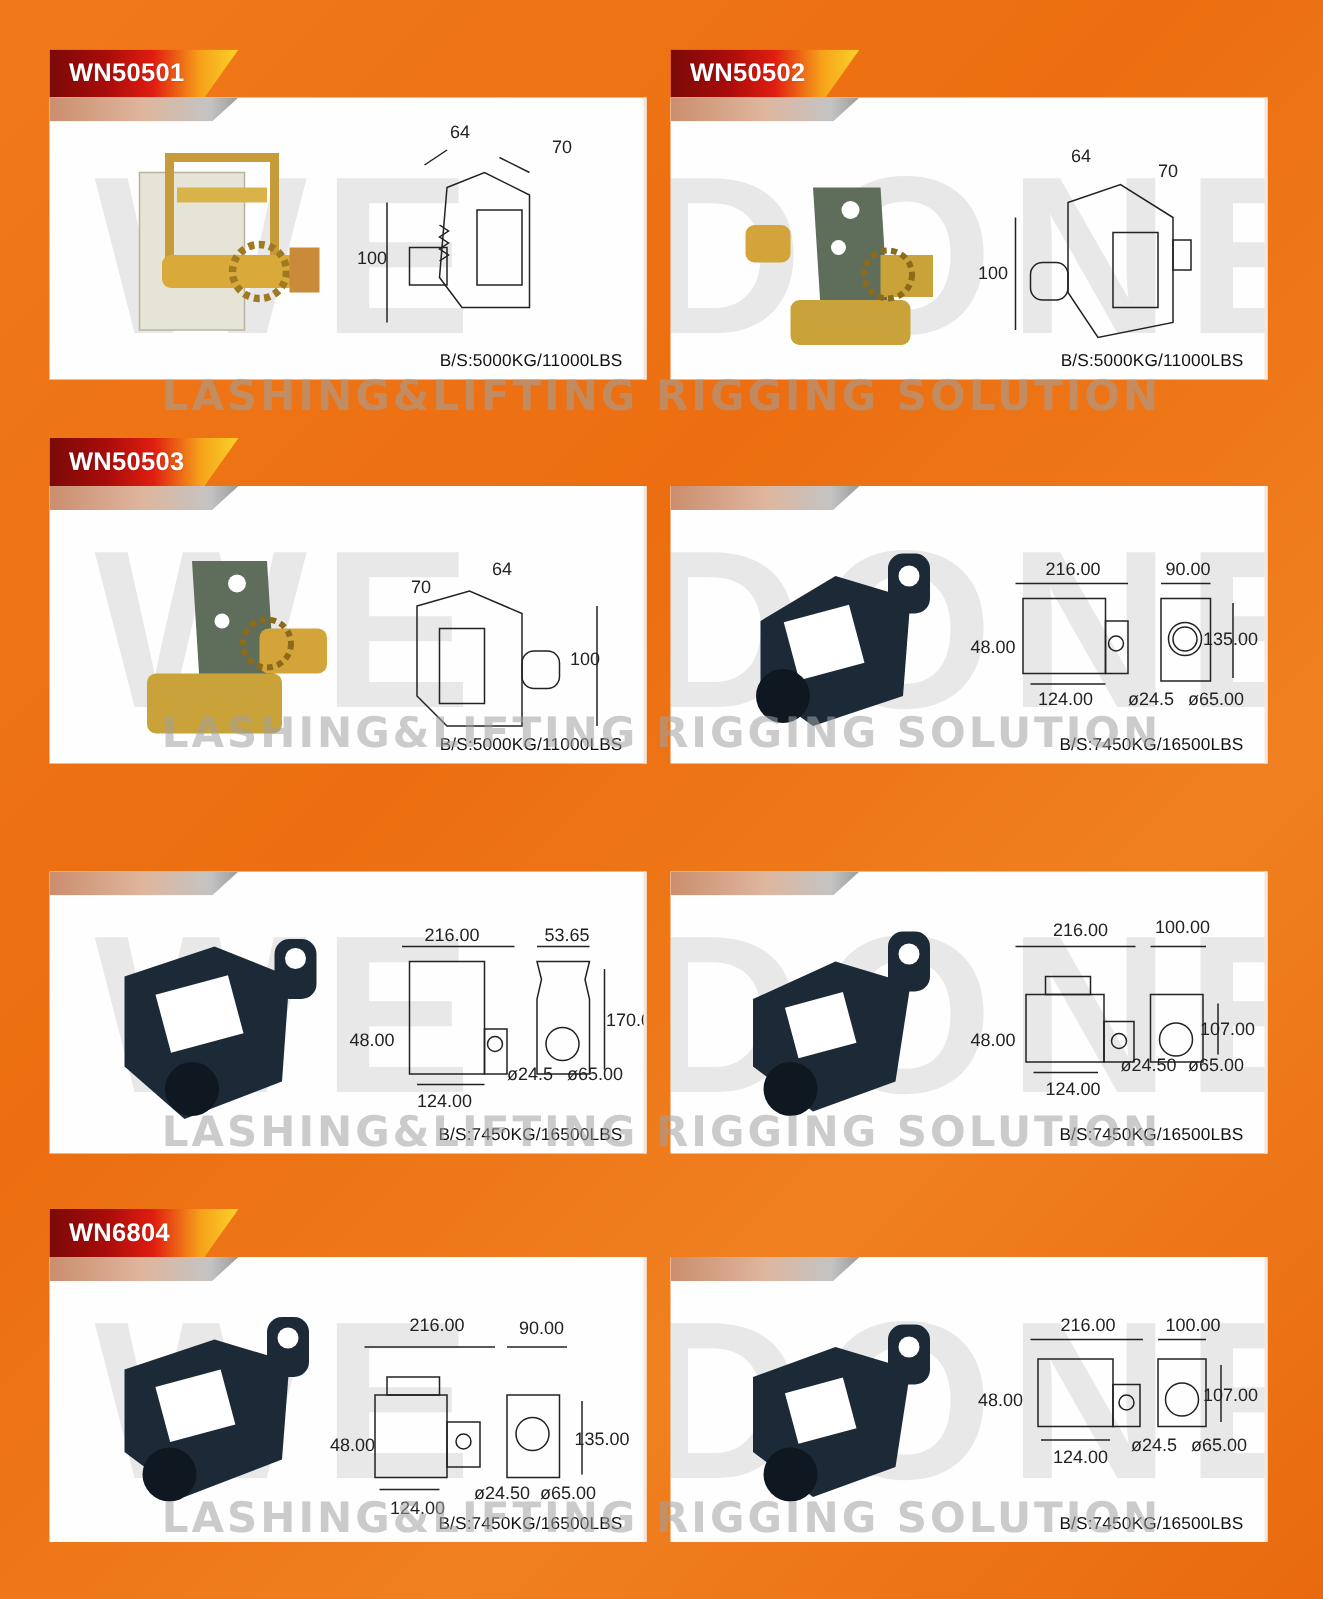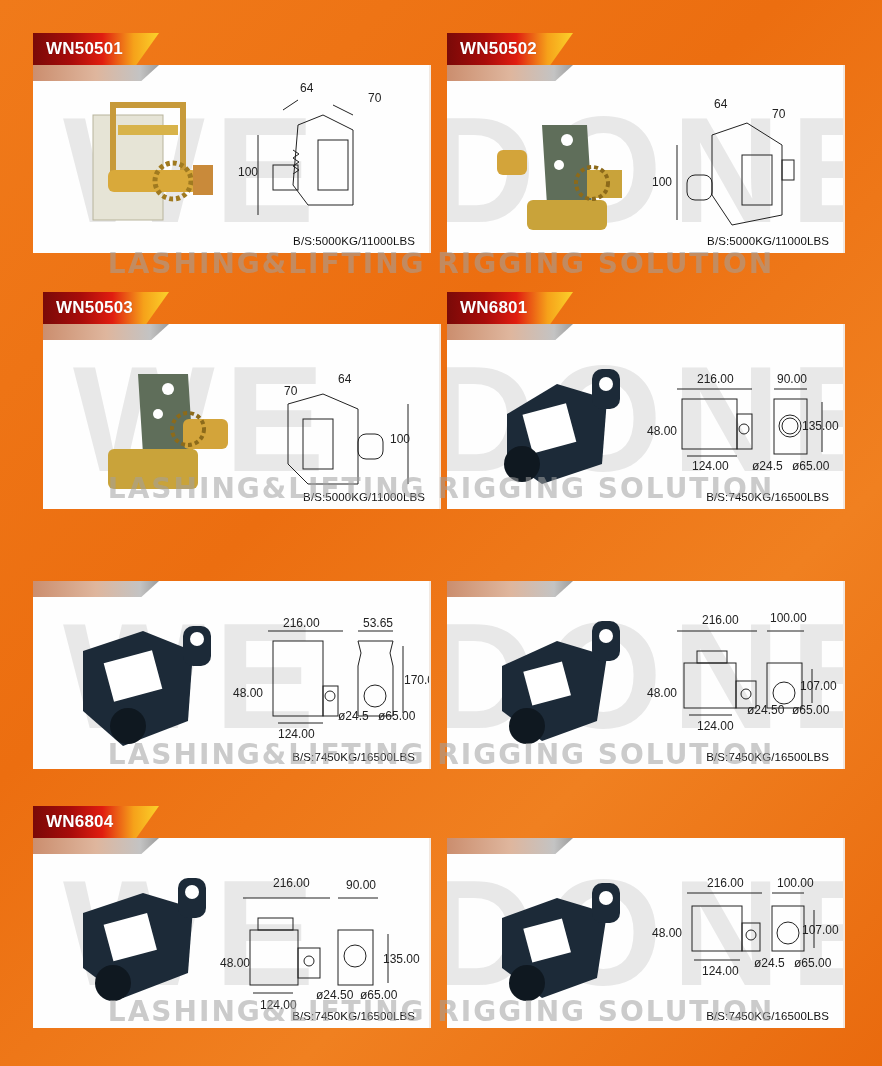--- a/index.html
+++ b/index.html
@@ -124,21 +124,21 @@
           </g>
         </svg>
         <span class="dim" style="left:62px; top:22px;">64</span>
         <span class="dim" style="left:120px; top:32px;">70</span>
         <span class="dim" style="left:0px; top:100px;">100</span>
       </div>
       <span class="bs">B/S:5000KG/11000LBS</span>
     </div>
   </div>
 
-  <div class="card" style="left:43px; top:292px; height:215px;padding-left:48px;">
+  <div class="card" style="left:33px; top:292px; height:215px;padding-left:48px;">
     <div class="label">
         <span class="label-text">WN50503</span>
       </div>
     <div class="label-under"></div>
     <div class="panel" style="height:185px;">
       <div class="watermark" style="left:30px; top:20px;">WE</div>
       <svg class="product" viewBox="0 0 150 150">
         <path d="M55 20 L105 20 L110 100 L60 100 Z" fill="#5f6e5a"></path>
         <circle cx="85" cy="35" r="6" fill="#fff"></circle>
         <circle cx="75" cy="60" r="5" fill="#fff"></circle>
@@ -157,23 +157,20 @@
         </svg>
         <span class="dim" style="left:36px; top:50px;">70</span>
         <span class="dim" style="left:90px; top:38px;">64</span>
         <span class="dim" style="left:142px; top:98px;">100</span>
       </div>
       <span class="bs">B/S:5000KG/11000LBS</span>
     </div>
   </div>
 
   <div class="card" style="left:447px; top:292px; height:215px;">
-    <div class="label">
-        <span class="label-text">WN6801</span>
-      </div>
     <div class="label-under"></div>
     <div class="panel" style="height:185px;">
       <div class="watermark" style="left:-20px; top:20px;">DONE</div>
       <svg class="product" viewBox="0 0 150 150">
         <path d="M20 60 L70 30 L120 45 L115 110 L55 130 L20 105 Z" fill="#1c2a38"></path>
         <rect x="40" y="55" width="45" height="40" fill="#fff" transform="rotate(-15 60 75)"></rect>
         <rect x="105" y="15" width="28" height="40" rx="10" fill="#1c2a38"></rect>
         <circle cx="119" cy="30" r="7" fill="#fff"></circle>
         <circle cx="35" cy="110" r="18" fill="#0f1820"></circle>
       </svg>

